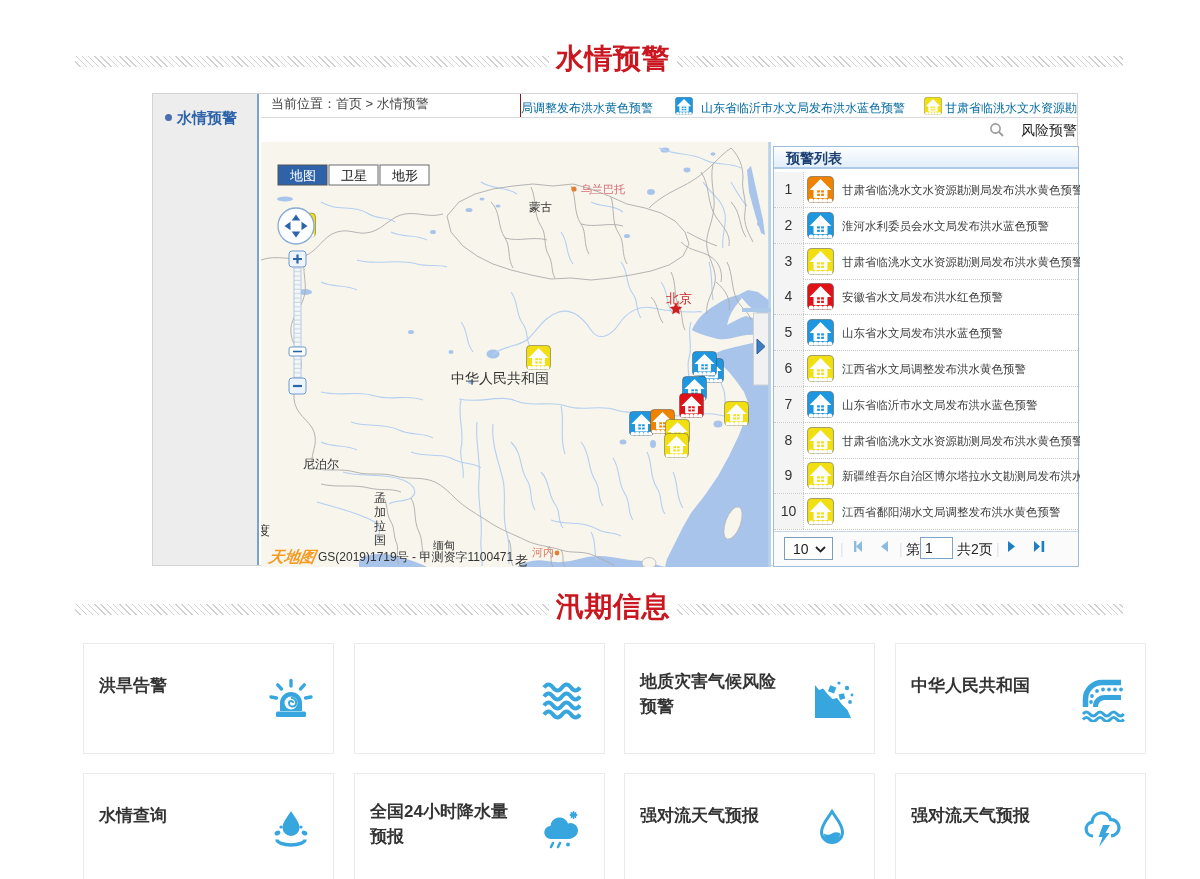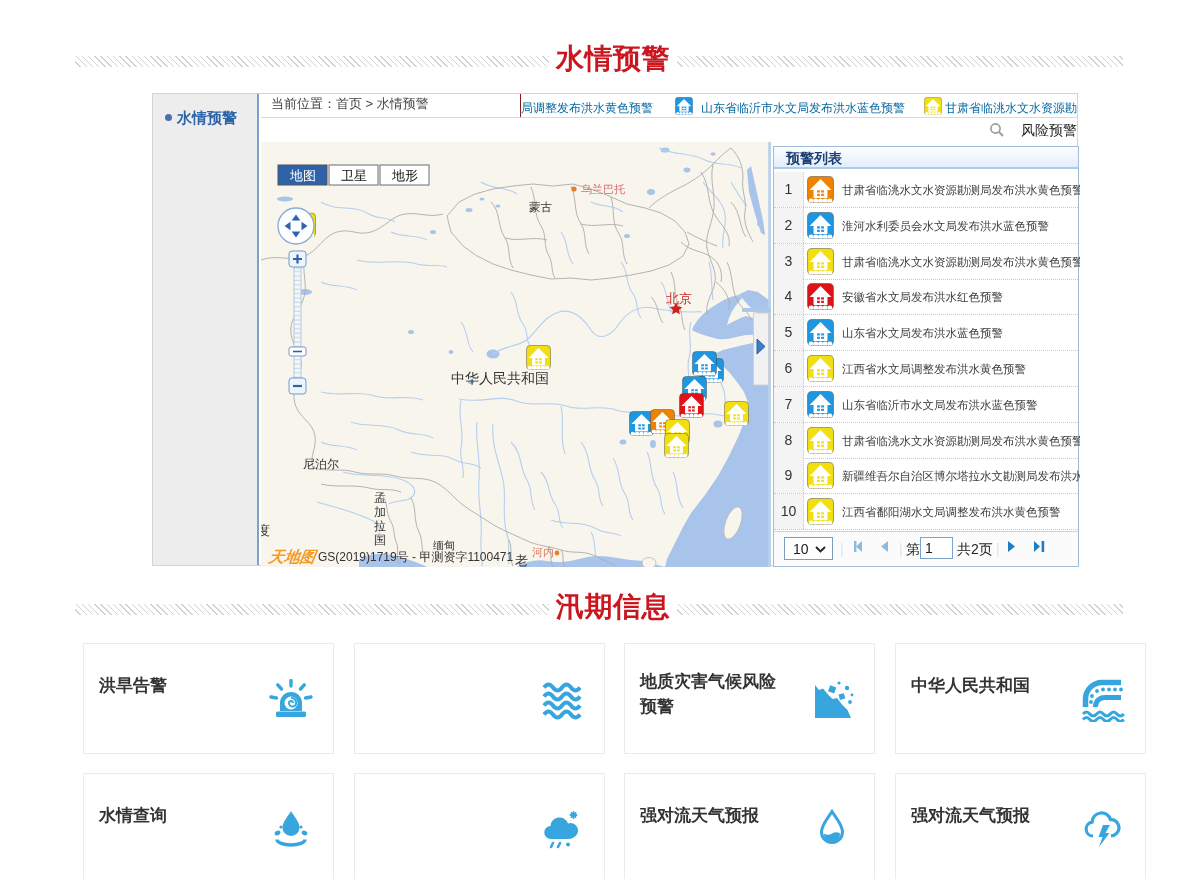--- a/index.html
+++ b/index.html
@@ -404,20 +404,21 @@
         <use href="#i4"></use>
       </svg>
     </div>
     <div class="card" style="left:83px;top:773px">
       <div class="t one">水情查询</div>
       <svg width="46" height="46" viewBox="0 0 46 46">
         <use href="#i5"></use>
       </svg>
     </div>
     <div class="card" style="left:354px;top:773px">
+      <div class="t">全国24小时降水量<br>预报</div>
       <svg width="46" height="46" viewBox="0 0 46 46">
         <use href="#i6"></use>
       </svg>
     </div>
     <div class="card" style="left:624px;top:773px">
       <div class="t one">强对流天气预报</div>
       <svg width="46" height="46" viewBox="0 0 46 46">
         <use href="#i7"></use>
       </svg>
     </div>

